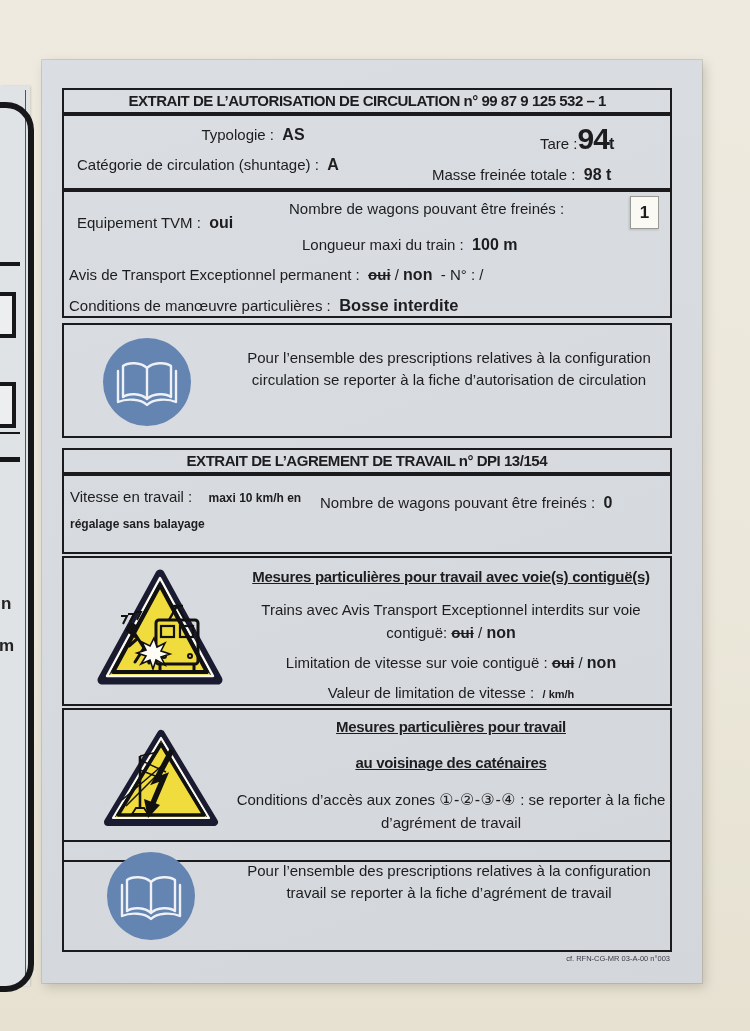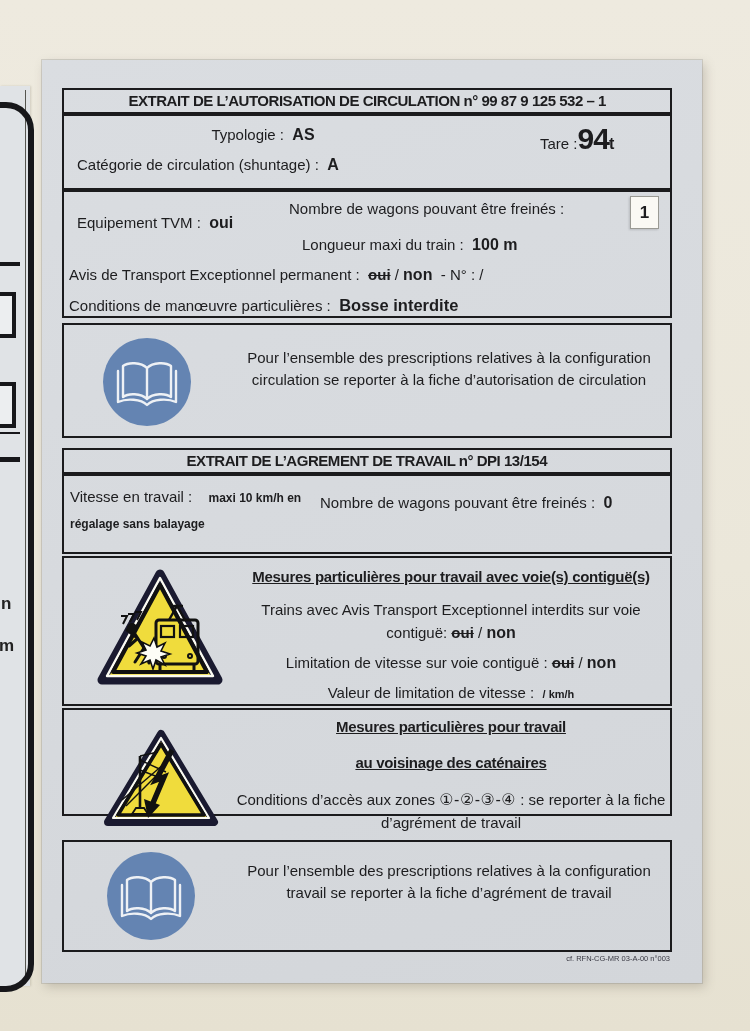--- a/index.html
+++ b/index.html
@@ -60,30 +60,34 @@
   <div class="adj-letter" style="left:-1px;top:636px;">m</div>
 </div>
 
 <div class="placard">
 
   <div class="box hdr" style="top:28px;">
     <span>EXTRAIT DE L’AUTORISATION DE CIRCULATION n° 99 87 9 125 532 – 1</span>
   </div>
 
   <div class="box" style="top:54px;height:76px;">
-    <div class="abs t15" style="left:14px;top:10px;width:370px;text-align:center;">
+    <div class="abs t15" style="left:4px;top:10px;width:370px;text-align:center;">
       <span>Typologie :</span>&nbsp;
       <span class="b" style="font-size:16px;">AS</span>
     </div>
     <div class="abs t15" style="left:440px;top:12px;margin-left:36px;">
       <span>Tare :</span><span class="tare-num">94</span><span class="tare-unit">t</span>
     </div>
     <div class="abs t15" style="left:13px;top:40px;">
       <span>Catégorie de circulation (shuntage) :</span>&nbsp;
       <span class="b" style="font-size:16px;">A</span>
+    </div>
+    <div class="abs t15" style="left:368px;top:50px;">
+      <span>Masse freinée totale :</span>&nbsp;
+      <span class="b" style="font-size:16px;">98 t</span>
     </div>
   </div>
 
   <div class="box" style="top:130px;height:128px;">
     <div class="abs t15" style="left:225px;top:8px;">
       <span>Nombre de wagons pouvant être freinés :</span>
     </div>
     <div class="wagonbox" style="left:566px;top:4px;">
       <span>1</span>
     </div>
@@ -183,21 +187,21 @@
       <span class="strike">oui</span>
       <span>/</span>
       <span class="b" style="font-size:16px;">non</span>
     </div>
     <div class="abs ctr t15" style="left:172px;top:126px;width:430px;">
       <span>Valeur de limitation de vitesse :</span>&nbsp;
       <span class="b" style="font-size:11px;">/ km/h</span>
     </div>
   </div>
 
-  <div class="box" style="top:648px;height:108px;">
+  <div class="box" style="top:648px;height:154px;">
     <div class="abs" style="left:36px;top:16px;">
       <svg width="122" height="104" viewBox="0 0 122 104">
         <polygon points="61,8 114,96 8,96" fill="#f0dc3c" stroke="#1a1a30" stroke-width="8" stroke-linejoin="round"></polygon>
         <polygon points="61,12 109,92 13,92" fill="none" stroke="#fbfbf2" stroke-width="2.2" stroke-linejoin="round"></polygon>
         <polygon points="61,18 104,89 18,89" fill="none" stroke="#111" stroke-width="3.5" stroke-linejoin="round"></polygon>
         <g stroke="#111" fill="none">
           <line x1="40" y1="30" x2="40" y2="82" stroke-width="2.6"></line>
           <polygon points="32,88 48,88 44,82 36,82" stroke-width="1.8"></polygon>
           <line x1="40" y1="34" x2="66" y2="46" stroke-width="1.4"></line>
           <line x1="40" y1="44" x2="63" y2="53" stroke-width="1.4"></line>

